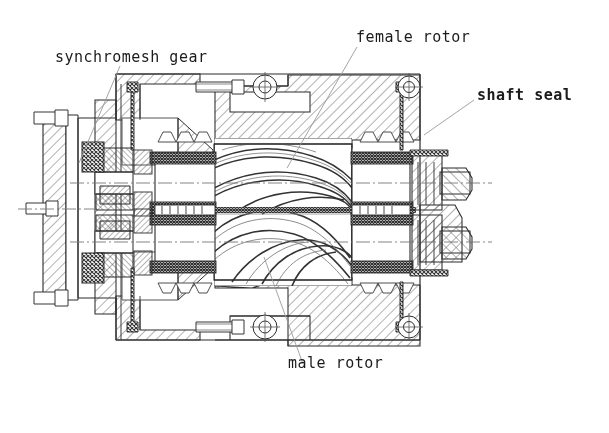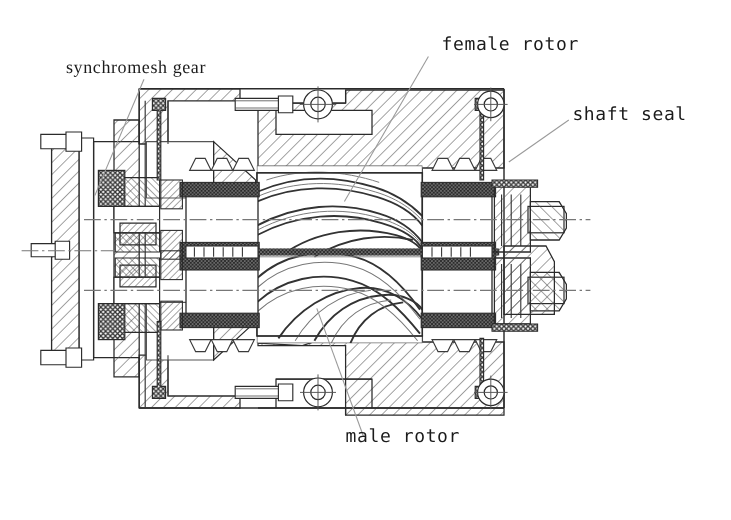--- a/index.html
+++ b/index.html
@@ -22,23 +22,23 @@
   }
   .lbl {
     position: absolute;
     font-family: "DejaVu Sans Mono", "Liberation Mono", monospace;
     font-size: 15px;
     letter-spacing: 0.5px;
     color: #1b1b1b;
     white-space: nowrap;
     line-height: 1;
   }
-  #lbl-synchromesh { left: 55px;  top: 50px; font-family: Liberation Serif, serif; }
-  #lbl-female     { left: 356px; top: 30px; margin-left: 12px; }
-  #lbl-shaft      { left: 477px; top: 88px; }
+  #lbl-synchromesh { left: 55px;  top: 50px; }
+  #lbl-female     { left: 356px; top: 30px; }
+  #lbl-shaft      { left: 477px; top: 88px; font-weight: bold; }
   #lbl-male       { left: 288px; top: 356px; }
 </style>
 </head>
 <body>
 
 <svg id="figure" viewBox="0 0 609 433" xmlns="http://www.w3.org/2000/svg">
 
   <defs>
 
     <pattern id="hatchR" width="7" height="7" patternUnits="userSpaceOnUse" patternTransform="rotate(45)">

